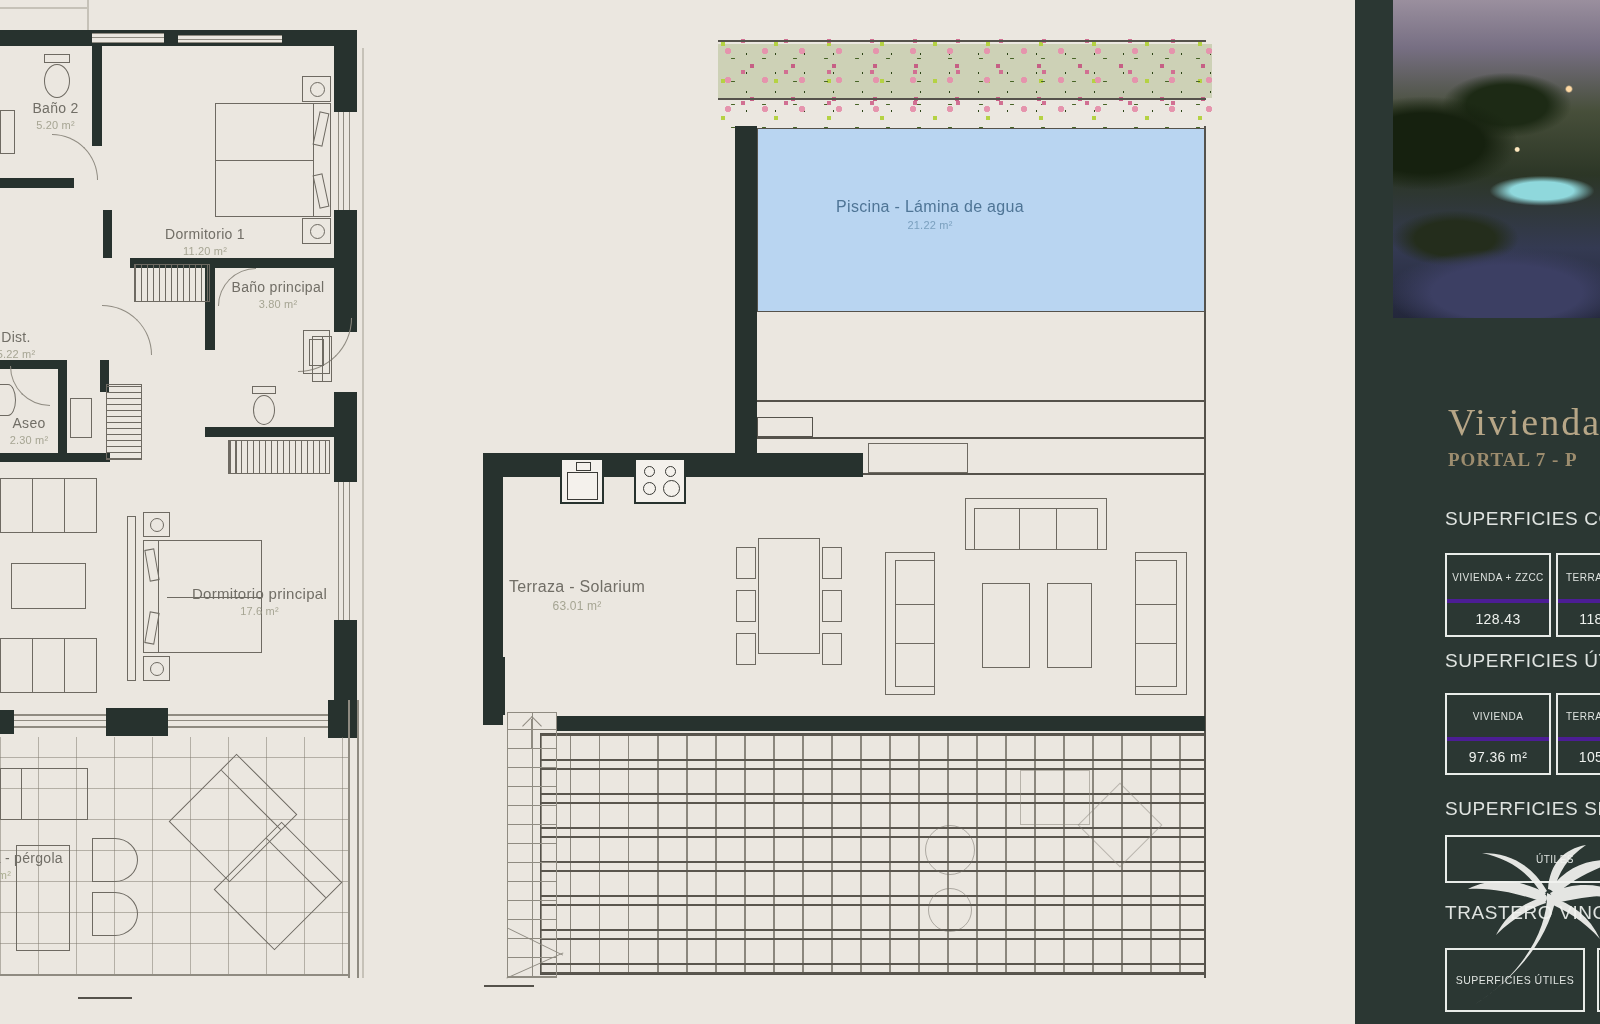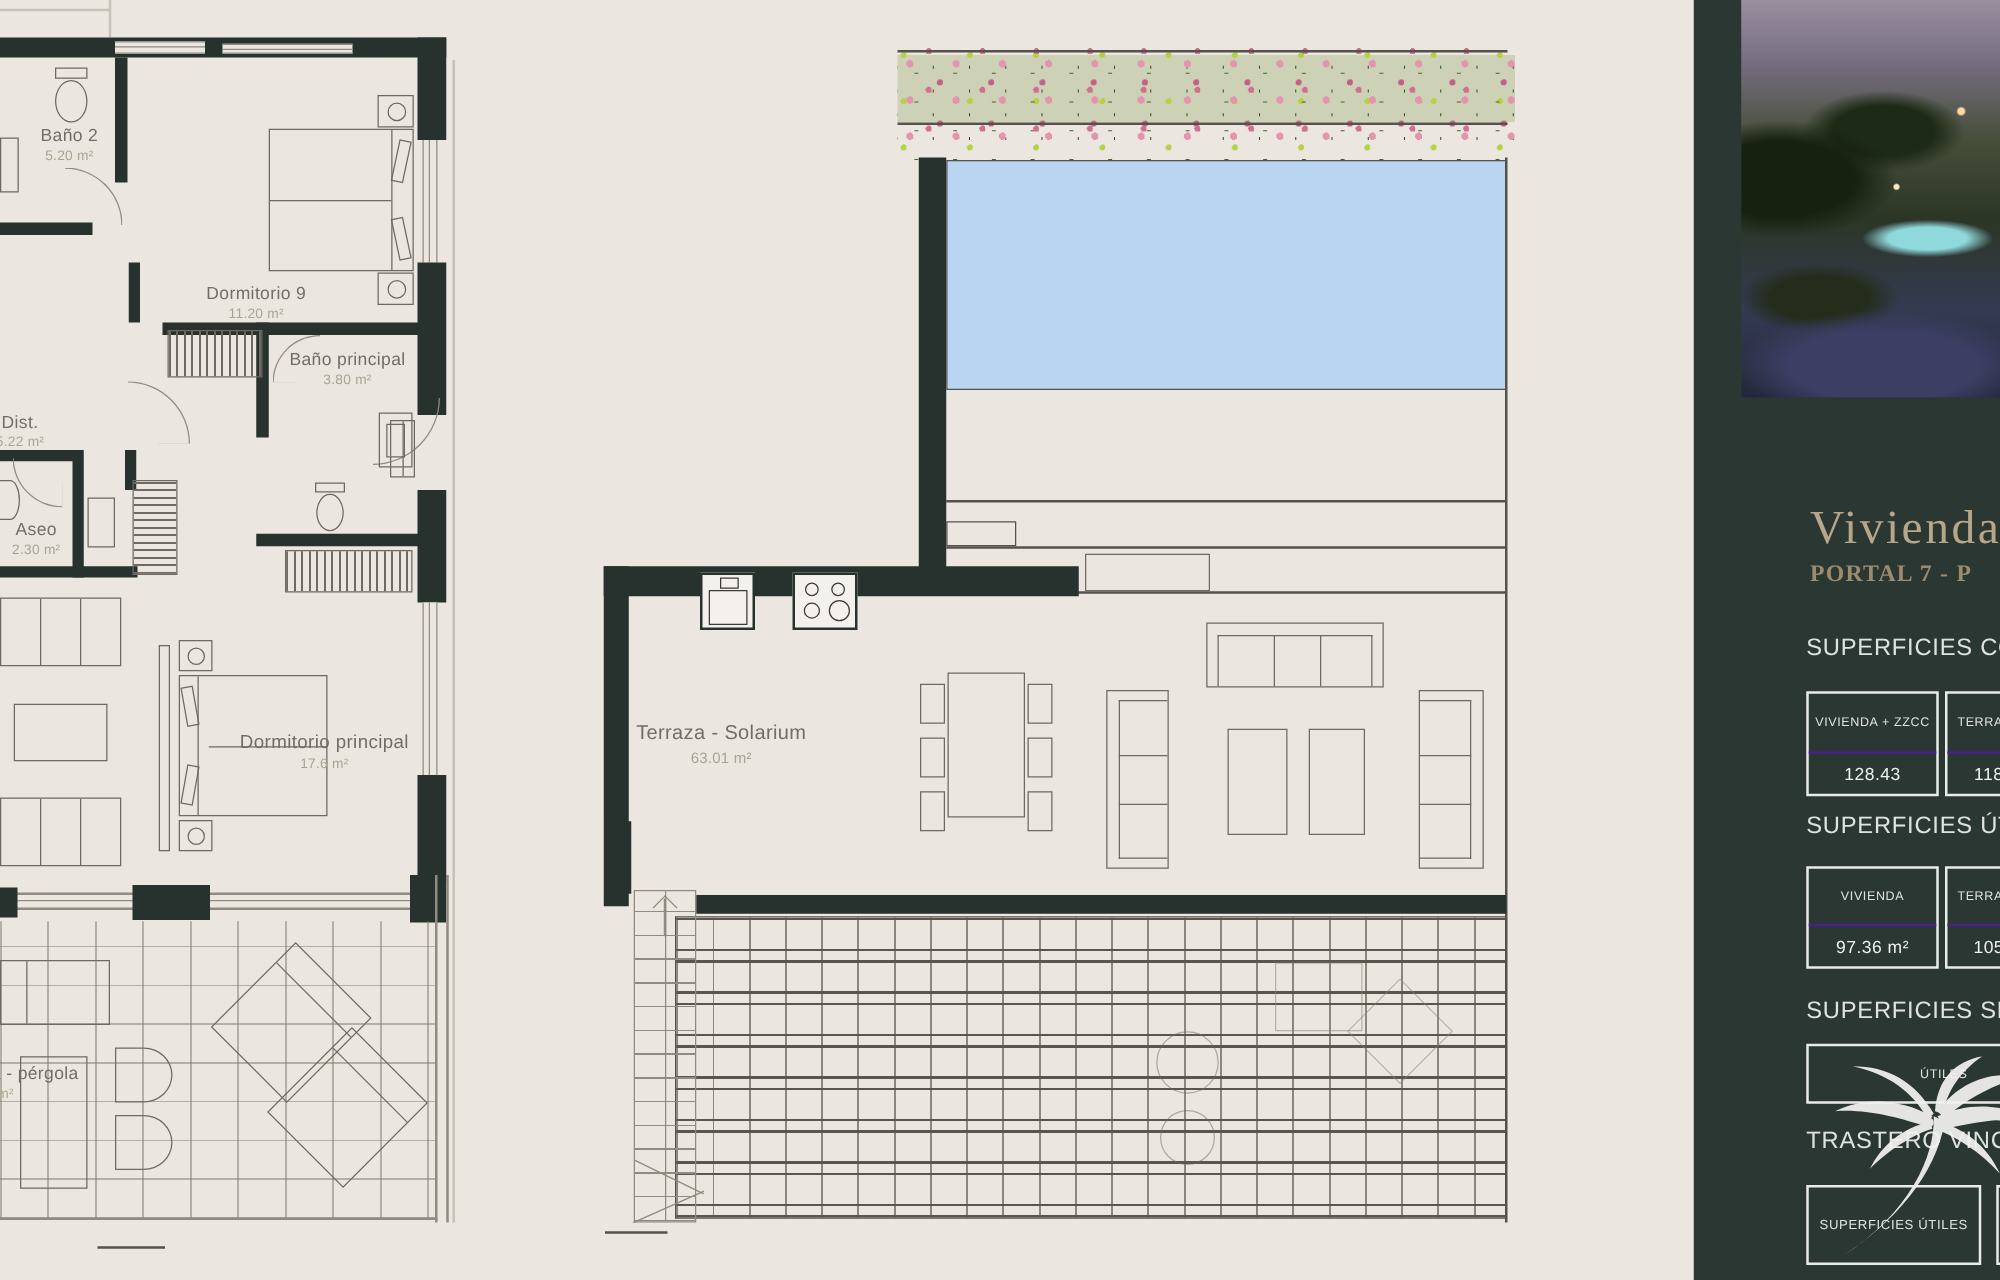--- a/index.html
+++ b/index.html
@@ -20,21 +20,21 @@
   .rlabel{position:absolute;text-align:center;color:#716e66;font-size:14px;letter-spacing:.3px;}
   .rlabel .area{display:block;font-size:11px;color:#a6a593;margin-top:3px;letter-spacing:.2px;}
   .hatch-v{background-image:repeating-linear-gradient(90deg,#6e6a62 0 1.5px,transparent 1.5px 6px);}
   .hatch-h{background-image:repeating-linear-gradient(0deg,#6e6a62 0 1.5px,transparent 1.5px 6px);}
   .circ{position:absolute;border:1.4px solid #6e6a62;border-radius:50%;box-sizing:border-box;}
   
   #sidebar{position:absolute;left:1355px;top:0;width:245px;height:1024px;background:#2b3733;}
   .sb-head{position:absolute;left:1445px;color:#dfe3e0;font-size:19px;letter-spacing:.6px;white-space:nowrap;}
   .sb-box{position:absolute;border:2px solid #e9ece9;box-sizing:border-box;display:flex;flex-direction:column;}
   .sb-box .hd{flex:1;display:flex;align-items:center;justify-content:center;text-align:center;
-      color:#dfe3e0;font-size:10px;letter-spacing:.5px;border-bottom:2px solid #4c1d95;padding:2px 4px;}
+      color:#dfe3e0;font-size:10px;letter-spacing:.5px;border-bottom:4px solid #4c1d95;padding:2px 4px;}
   .sb-box .vl{height:32px;display:flex;align-items:center;justify-content:center;color:#eef1ee;font-size:14px;letter-spacing:.4px;}
   .sb-box.single{justify-content:center;}
   .sb-box.single .hd{border-bottom:none;flex:1;}
   .deck{position:absolute;box-sizing:border-box;border:1.5px solid #55524b;
     background-image:
       repeating-linear-gradient(0deg,#5a564e 0 2px,transparent 2px 9px,#5a564e 9px 11px,transparent 11px 34px),
       repeating-linear-gradient(90deg,rgba(122,118,108,.85) 0 1.5px,transparent 1.5px 29px);}
   .pergrid{position:absolute;
     background-image:
       repeating-linear-gradient(90deg,rgba(125,120,108,.5) 0 1.3px,transparent 1.3px 38px),
@@ -155,21 +155,21 @@
     </div>
   <div class="furn" style="left:235px;top:838px;width:86px;height:96px;transform:rotate(45deg);">
       <div style="position:absolute;left:0;top:22%;width:100%;border-top:1.2px solid #6e6a62;"></div>
     </div>
 
   <div class="rlabel" style="left:8px;top:100px;width:95px;">
     <span>Baño 2</span>
     <span class="area">5.20 m²</span>
   </div>
   <div class="rlabel" style="left:150px;top:226px;width:110px;">
-    <span>Dormitorio 9</span>
+    <span>Dormitorio 1</span>
     <span class="area">11.20 m²</span>
   </div>
   <div class="rlabel" style="left:222px;top:279px;width:112px;">
     <span>Baño principal</span>
     <span class="area">3.80 m²</span>
   </div>
   <div class="rlabel" style="left:-14px;top:329px;width:60px;">
     <span>Dist.</span>
     <span class="area">5.22 m²</span>
   </div>
@@ -196,20 +196,24 @@
          radial-gradient(circle 2px at 20px 28px, #e8b7c6 97%, transparent),
          radial-gradient(circle 2.5px at 34px 30px, #c65f85 97%, transparent),
          radial-gradient(circle 2px at 12px 34px, #39511e 97%, transparent),
          linear-gradient(180deg, rgba(205,209,182,0) 0 8px, #cdd1b6 8px 62px, rgba(205,209,182,0) 62px);
        background-size:37px 29px,43px 31px,31px 23px,29px 19px,53px 37px,23px 17px,41px 33px,27px 21px,100% 100%;"></div>
   <div class="tline" style="left:718px;top:40px;width:488px;height:1.5px;"></div>
   <div class="tline" style="left:718px;top:98px;width:488px;height:1.5px;"></div>
 
   <div class="wall" style="left:735px;top:126px;width:22px;height:347px;"></div>
   <div class="abs" style="left:757px;top:128px;width:448px;height:184px;background:#b9d5f1;border:1.5px solid #55524b;box-sizing:border-box;"></div>
+  <div class="rlabel" style="left:805px;top:198px;width:250px;">
+    <span style="color:#4f7596;font-size:16px;">Piscina - Lámina de agua</span>
+    <span class="area" style="color:#7ba0bf;">21.22 m²</span>
+  </div>
 
   <div class="tline" style="left:757px;top:400px;width:448px;height:1.5px;"></div>
   <div class="tline" style="left:757px;top:437px;width:448px;height:1.5px;"></div>
   <div class="tline" style="left:757px;top:473px;width:448px;height:1.5px;"></div>
   <div class="furn-l" style="left:757px;top:417px;width:56px;height:20px;border-color:#55524b;"></div>
   <div class="furn-l" style="left:757px;top:455px;width:56px;height:18px;border-color:#55524b;"></div>
   <div class="tline" style="left:1204px;top:126px;width:1.5px;height:852px;"></div>
 
   <div class="wall" style="left:483px;top:453px;width:380px;height:24px;"></div>
   <div class="wall" style="left:483px;top:453px;width:20px;height:272px;"></div>

